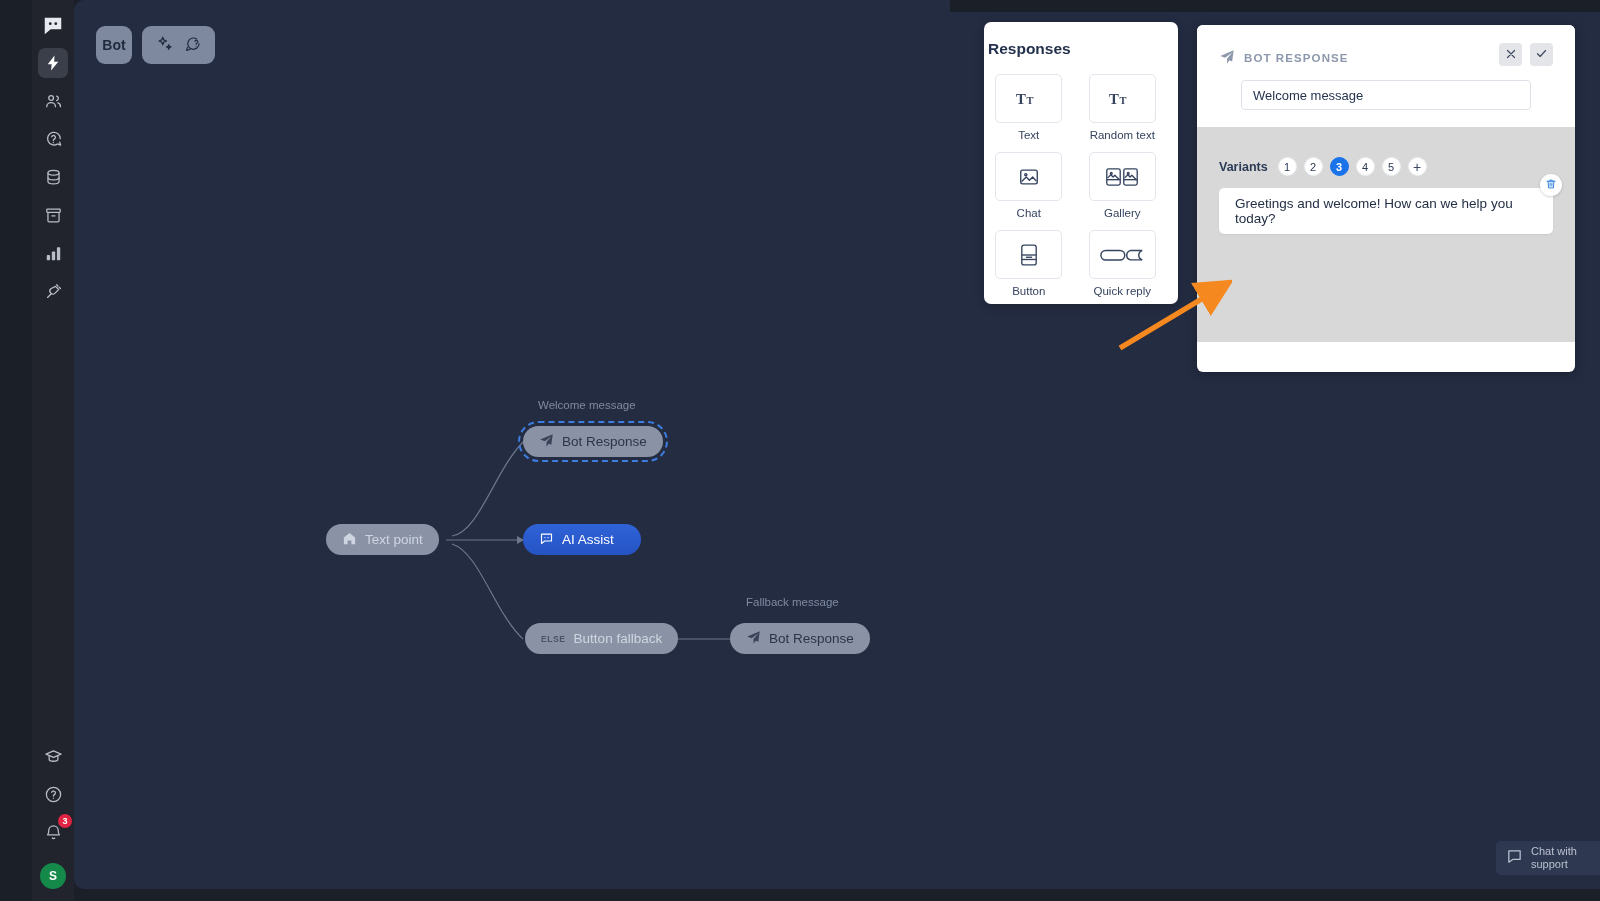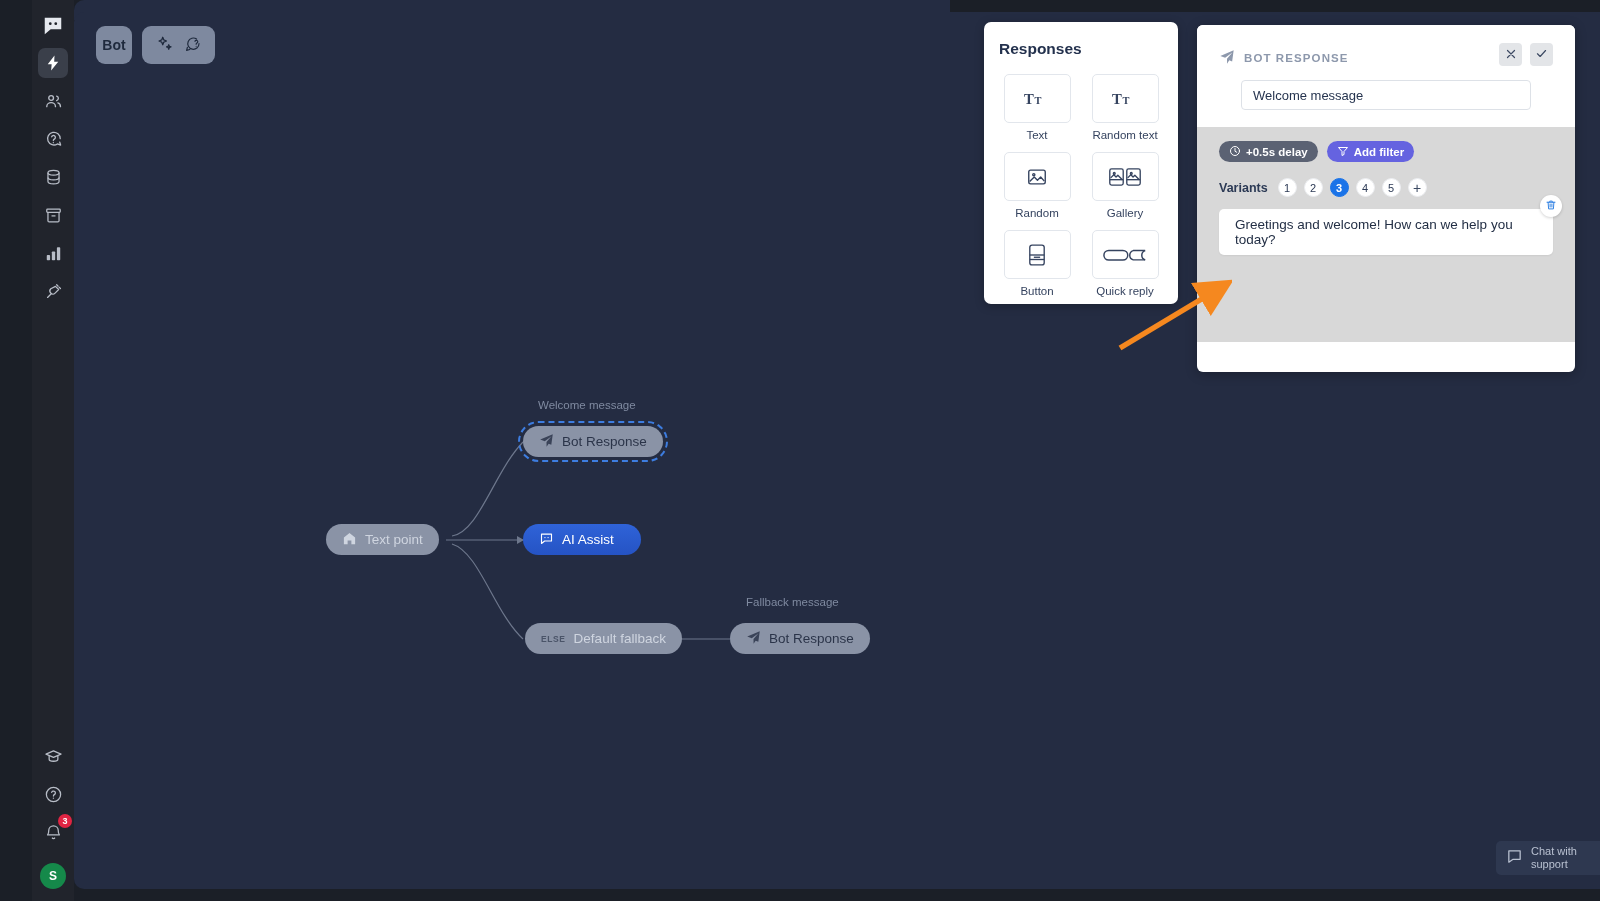--- a/index.html
+++ b/index.html
@@ -80,21 +80,21 @@
   .node-sel { outline: 2px dashed #3d7de0; outline-offset: 3px; }
   .else-tag {
     font-size: 8.5px; font-weight: bold; letter-spacing: .6px; color: #4a5468;
   }
 
   
   .responses {
     position: absolute; left: 952px; top: 22px; width: 194px; height: 282px;
     background: #fff; border-radius: 7px;
     box-shadow: 0 2px 10px rgba(0,0,0,.25);
-    padding: 18px 15px 0 15px; z-index: 20;
+    padding: 18px 15px 0 4px; z-index: 20;
   }
   .responses h3 { font-size: 15.5px; color:#23314d; margin-bottom: 16px; font-weight: bold;}
   .resp-grid { display: grid; grid-template-columns: 1fr 1fr; gap: 11px 12px; }
   .resp-cell { display:flex; flex-direction:column; align-items:center; cursor:pointer; }
   .resp-box {
     width: 67px; height: 49px; border: 1px solid #e2e6ec; border-radius: 5px;
     display:flex; align-items:center; justify-content:center; background:#fff;
   }
   .resp-cap { font-size: 11.5px; color:#35435f; margin-top: 6px; white-space:nowrap;}
 
@@ -229,21 +229,21 @@
             <path d="M4 5h16v11H9l-5 4z"></path>
             <circle cx="9.5" cy="10.5" r="1" fill="#fff" stroke="none"></circle>
             <circle cx="14.5" cy="10.5" r="1" fill="#fff" stroke="none"></circle>
           </svg>
         </span>
         <span>AI Assist</span>
       </div>
 
       <div class="node node-grey" style="left:451px; top:611px;">
         <span class="else-tag">ELSE</span>
-        <span style="color:#cfd5e0">Default fallback</span>
+        <span style="color:#cfd5e0">Button fallback</span>
       </div>
 
       <div class="node-label" style="left:672px; top:584px;">Fallback message</div>
       <div class="node node-grey" style="left:656px; top:611px;">
         <span>
           <svg width="15" height="15" viewBox="0 0 24 24" fill="#3a4358">
               <path d="M22 2L2 10.5l7.2 2.6L20 5.2l-8 9.3.1 7.5 3.3-5 4.3 1.6z"></path>
             </svg>
         </span>
         <span>Bot Response</span>
@@ -394,21 +394,21 @@
       </div>
 
       <div class="resp-cell">
         <div class="resp-box">
           <svg width="22" height="22" viewBox="0 0 24 24" fill="none" stroke="#35435f" stroke-width="1.5" stroke-linejoin="round">
             <rect x="3" y="4.5" width="18" height="15" rx="2"></rect>
             <circle cx="8.5" cy="9.5" r="1.2"></circle>
             <path d="M4 17l5-5 3.5 3.5L16 12l4 4.5"></path>
           </svg>
         </div>
-        <div class="resp-cap">Random</div>
+        <div class="resp-cap">Chat</div>
       </div>
 
       <div class="resp-cell">
         <div class="resp-box">
           <svg width="34" height="22" viewBox="0 0 38 24" fill="none" stroke="#35435f" stroke-width="1.5" stroke-linejoin="round">
             <rect x="2" y="3" width="15" height="18" rx="2"></rect>
             <path d="M2 15h15"></path>
               <circle cx="7" cy="8" r="1"></circle>
               <path d="M3 13l3.5-3.5L9 12l2-2 5 5"></path>
             <rect x="21" y="3" width="15" height="18" rx="2"></rect>
@@ -471,39 +471,20 @@
             </svg>
           </span>
         </div>
       </div>
       <div class="br-name">
         <span>Welcome message</span>
       </div>
     </div>
 
     <div class="br-body">
-      <div class="chips">
-        <div class="chip delay">
-          <span>
-            <svg width="12" height="12" viewBox="0 0 24 24" fill="none" stroke="#fff" stroke-width="2" stroke-linecap="round">
-              <circle cx="12" cy="12" r="9"></circle>
-                <path d="M12 7v5.5l3.5 2"></path>
-            </svg>
-          </span>
-          <span>+0.5s delay</span>
-        </div>
-        <div class="chip filter">
-          <span>
-            <svg width="12" height="12" viewBox="0 0 24 24" fill="none" stroke="#fff" stroke-width="2" stroke-linejoin="round">
-              <path d="M3 5h18l-7 8v6l-4 2v-8z"></path>
-            </svg>
-          </span>
-          <span>Add filter</span>
-        </div>
-      </div>
 
       <div class="variants">
         <span class="var-lbl">Variants</span>
         <span class="var">1</span>
         <span class="var">2</span>
         <span class="var on">3</span>
         <span class="var">4</span>
         <span class="var">5</span>
         <span class="var add">+</span>
       </div>

